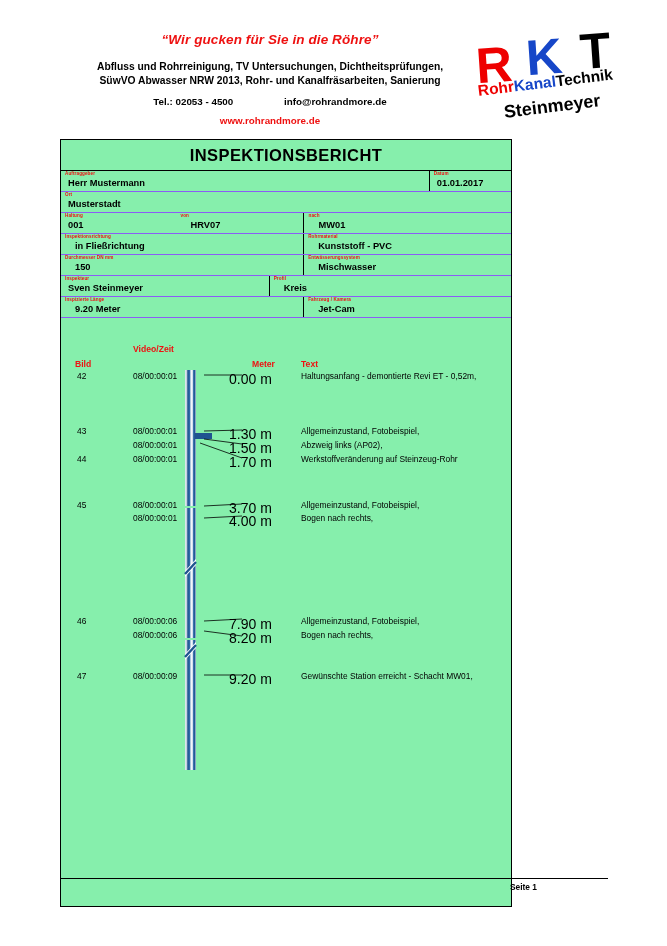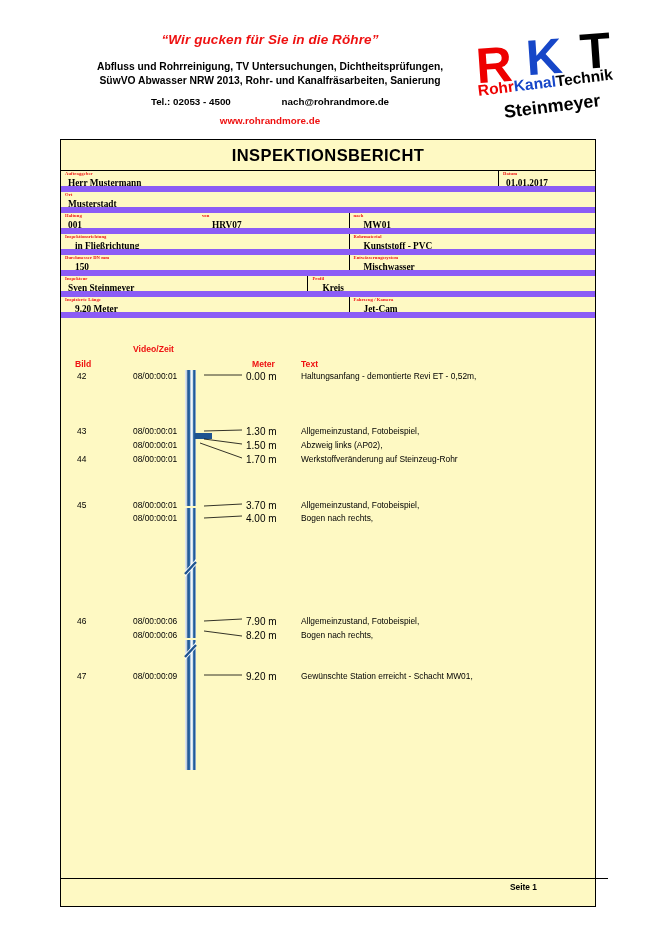--- a/index.html
+++ b/index.html
@@ -118,47 +118,46 @@
     color: #000000;
     white-space: nowrap;
     transform: rotate(-7deg);
     transform-origin: left center;
   }
 
   
   #report {
     position: absolute;
     left: 60px; top: 139px;
-    width: 536px;
+    width: 452px;
     height: 768px;
     border: 1px solid #000000;
     box-sizing: border-box;
-    background: #fef9c3;
+    background: #86efac;
   }
   #title-bar {
     height: 30px;
     border-bottom: 1px solid #000;
     display: flex;
     align-items: center;
     justify-content: center;
   }
   #title-bar .title {
     font-size: 16.5px;
     font-weight: bold;
     letter-spacing: .4px;
     color: #000;
   }
 
   
   .frow {
     display: flex;
-    border-bottom: 6px solid #8b5cf6;
+    border-bottom: 1px solid #8b5cf6;
     height: 21px;
     box-sizing: border-box;
-    font-family: Liberation Serif, serif;
   }
   .fcell {
     position: relative;
     box-sizing: border-box;
     overflow: hidden;
     padding-left: 4px;
   }
   .fcell + .fcell { border-left: 1px solid #000; }
   .flabel {
     position: absolute;
@@ -211,24 +210,24 @@
   }
   .ev-time {
     position: absolute;
     left: 72px;
     font-size: 8.4px;
     color: #000;
     white-space: nowrap;
   }
   .ev-meter {
     position: absolute;
-    left: 185px;
+    left: 168px;
     width: 40px;
-    text-align: left;
-    font-size: 10px;
+    text-align: right;
+    font-size: 14px;
     color: #000;
     white-space: nowrap;
   }
   .ev-text {
     position: absolute;
     left: 240px;
     font-size: 8.4px;
     color: #000;
     white-space: nowrap;
   }
@@ -266,21 +265,21 @@
 <div id="page">
 
   <div id="letterhead">
     <div class="slogan">“Wir gucken für Sie in die Röhre”</div>
     <div class="svc-lines">
       <div>Abfluss und Rohrreinigung, TV Untersuchungen, Dichtheitsprüfungen,</div>
       <div>SüwVO Abwasser NRW 2013, Rohr- und Kanalfräsarbeiten, Sanierung</div>
     </div>
     <div class="contact-row">
       <span class="tel">Tel.: 02053 - 4500</span>
-      <span>nach@rohrandmore.de</span>
+      <span>info@rohrandmore.de</span>
     </div>
     <div class="web">www.rohrandmore.de</div>
 
     <div id="logo">
       <span class="logo-letter logo-R">R</span>
       <span class="logo-letter logo-K">K</span>
       <span class="logo-letter logo-T">T</span>
       <span class="logo-word">
         <span class="w1">Rohr</span><span class="w2">Kanal</span><span class="w3">Technik</span>
       </span>

